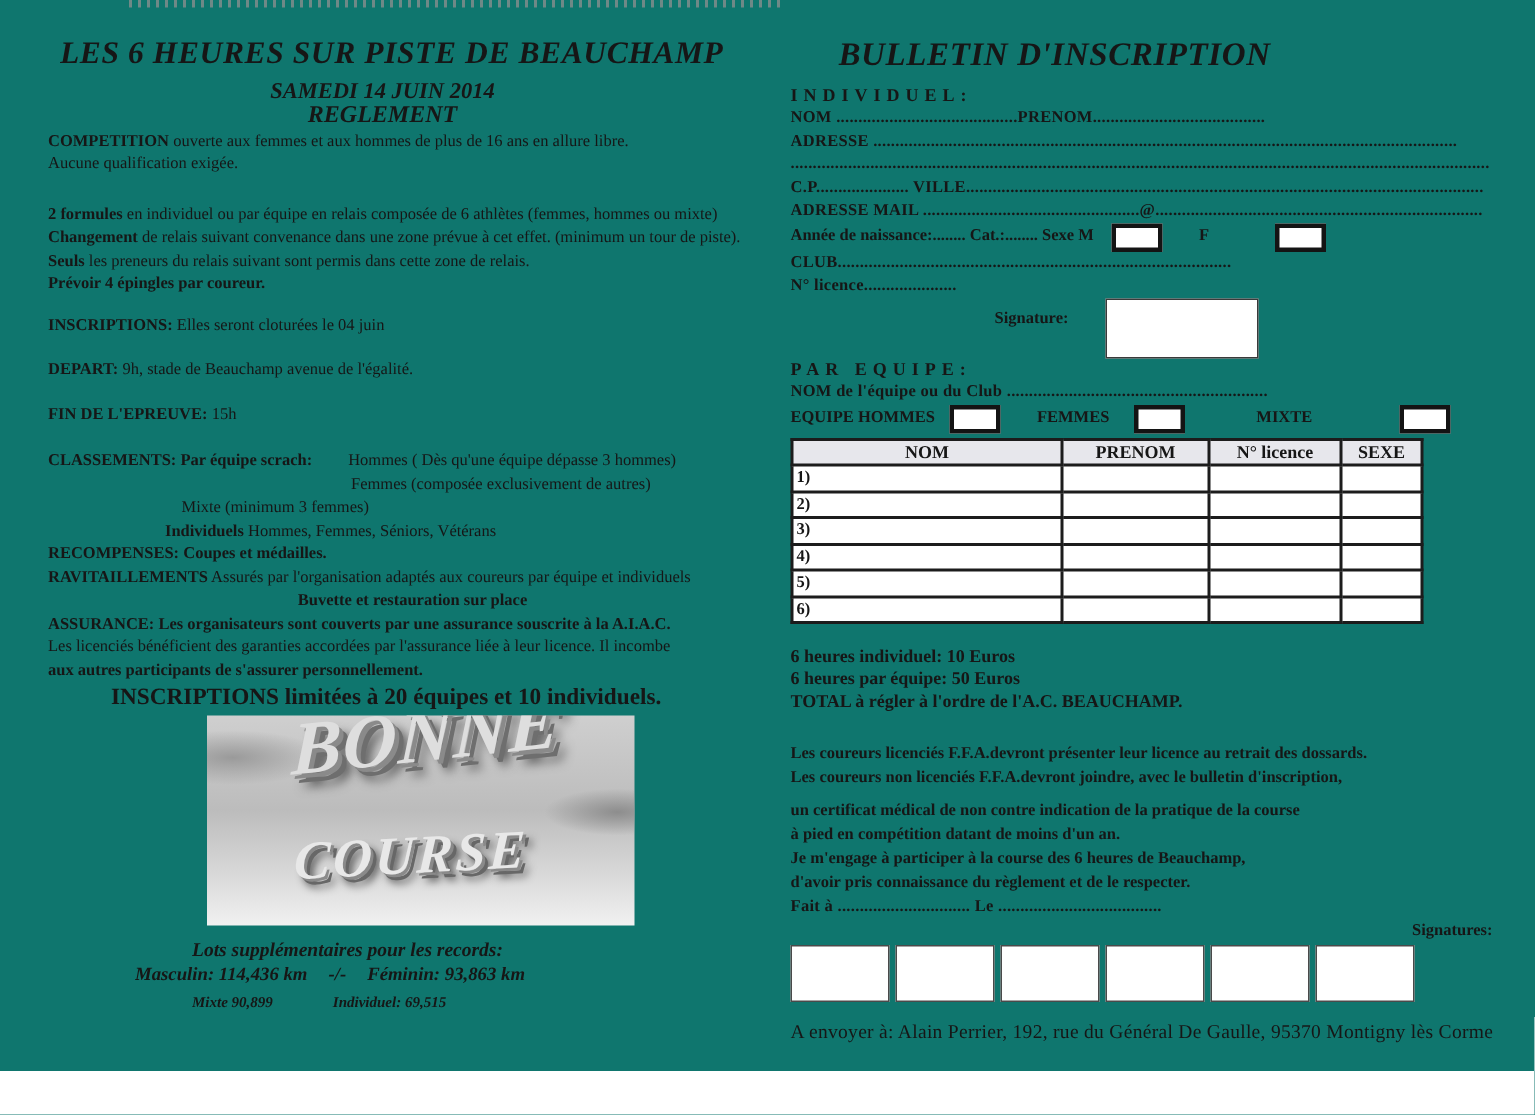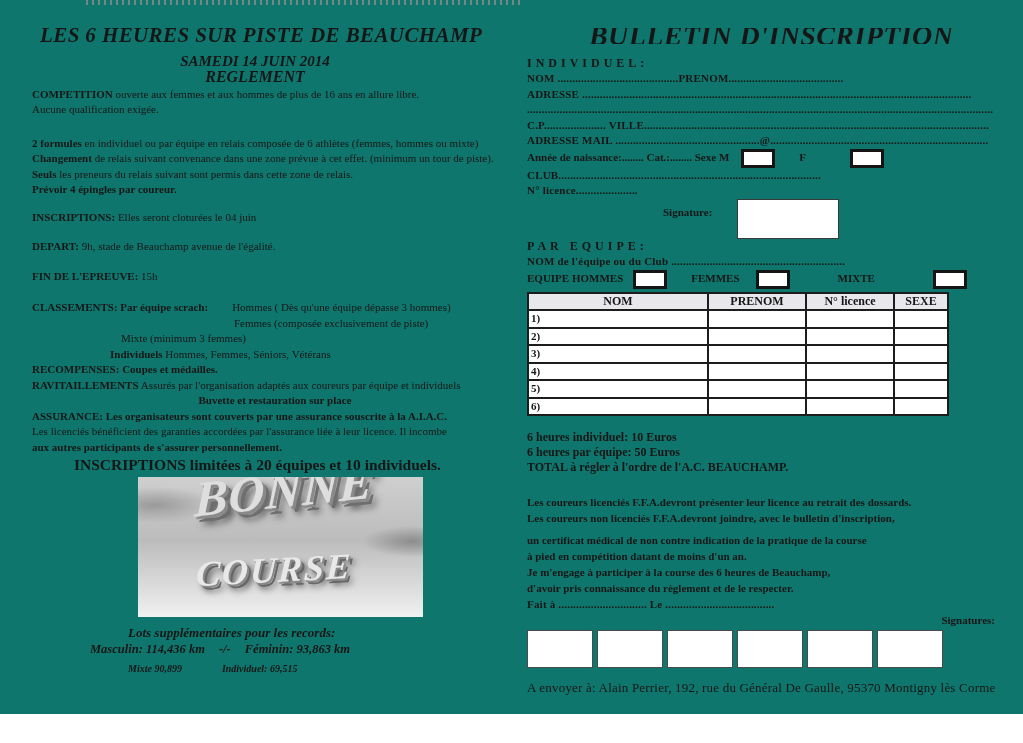--- a/index.html
+++ b/index.html
@@ -49,21 +49,21 @@
   }
   .records { font-style:italic; font-weight:bold; }
   .rec-title { font-size:13px; margin-top:8px; margin-left:96px; }
   .rec-l1 { font-size:12.5px; margin-top:2px; margin-left:58px; }
   .rec-l2 { font-size:10px; margin-top:3px; margin-left:96px; }
   .rec-sep { margin:0 14px; }
   .rec-gap { margin-left:40px; }
 
   
   .col-right { position:absolute; left:527px; top:28px; width:468px; font-size:11px; font-weight:bold; line-height:15.5px; }
-  .rtitle { font-size:28px; font-style:italic; letter-spacing:.4px; margin-left:62px; }
+  .rtitle { font-size:22px; font-style:italic; letter-spacing:.4px; margin-left:32px; }
   .spaced { font-size:12px; letter-spacing:4px; }
   .r-individuel { margin-top:12px; }
   .fline { white-space:nowrap; overflow:hidden; letter-spacing:.2px; }
   .cbx-row { display:flex; align-items:center; }
   .cbx { display:inline-block; width:28px; height:13px; border:3px solid #141414; background:#fff; flex:0 0 auto; }
   .sexe-b1{margin-left:12px}
   .sexe-f {margin-left:24px}
   .sexe-b2{margin-left:44px}
   .sig-row { position:relative; height:24px; margin-top:2px; }
   .sig-label { position:absolute; left:136px; top:4px; }
@@ -111,21 +111,21 @@
     <p class="nw"><b>Seuls</b><span> les preneurs du relais suivant sont permis dans cette zone de relais.</span></p>
     <p class="nw"><b>Prévoir 4 épingles par coureur.</b></p>
 
     <p class="nw mt12"><b>INSCRIPTIONS:</b><span> Elles seront cloturées le 04 juin</span></p>
 
     <p class="nw mt14"><b>DEPART:</b><span> 9h, stade de Beauchamp avenue de l'égalité.</span></p>
 
     <p class="nw mt14"><b>FIN DE L'EPREUVE:</b><span> 15h</span></p>
 
     <p class="nw mt16"><b>CLASSEMENTS:</b><b> Par équipe scrach:</b><span class="ind-hommes">Hommes ( Dès qu'une équipe dépasse 3 hommes)</span></p>
-    <p class="nw"><span class="ind-femmes">Femmes (composée exclusivement de piste)</span></p>
+    <p class="nw"><span class="ind-femmes">Femmes (composée exclusivement de autres)</span></p>
     <p class="nw"><span class="ind-mixte">Mixte (minimum 3 femmes)</span></p>
     <p class="nw"><b class="ind-individuels">Individuels</b><span> Hommes, Femmes, Séniors, Vétérans</span></p>
 
     <p class="nw"><b>RECOMPENSES:</b><b> Coupes et médailles.</b></p>
     <p class="nw"><b>RAVITAILLEMENTS</b><span> Assurés par l'organisation adaptés aux coureurs par équipe et individuels</span></p>
     <p class="nw center"><b>Buvette et restauration sur place</b></p>
     <p class="nw"><b>ASSURANCE:</b><b> Les organisateurs sont couverts par une assurance souscrite à la A.I.A.C.</b></p>
     <p class="nw">Les licenciés bénéficient des garanties accordées par l'assurance liée à leur licence. Il incombe</p>
     <p class="nw"><b>aux autres participants de s'assurer personnellement.</b></p>
 

